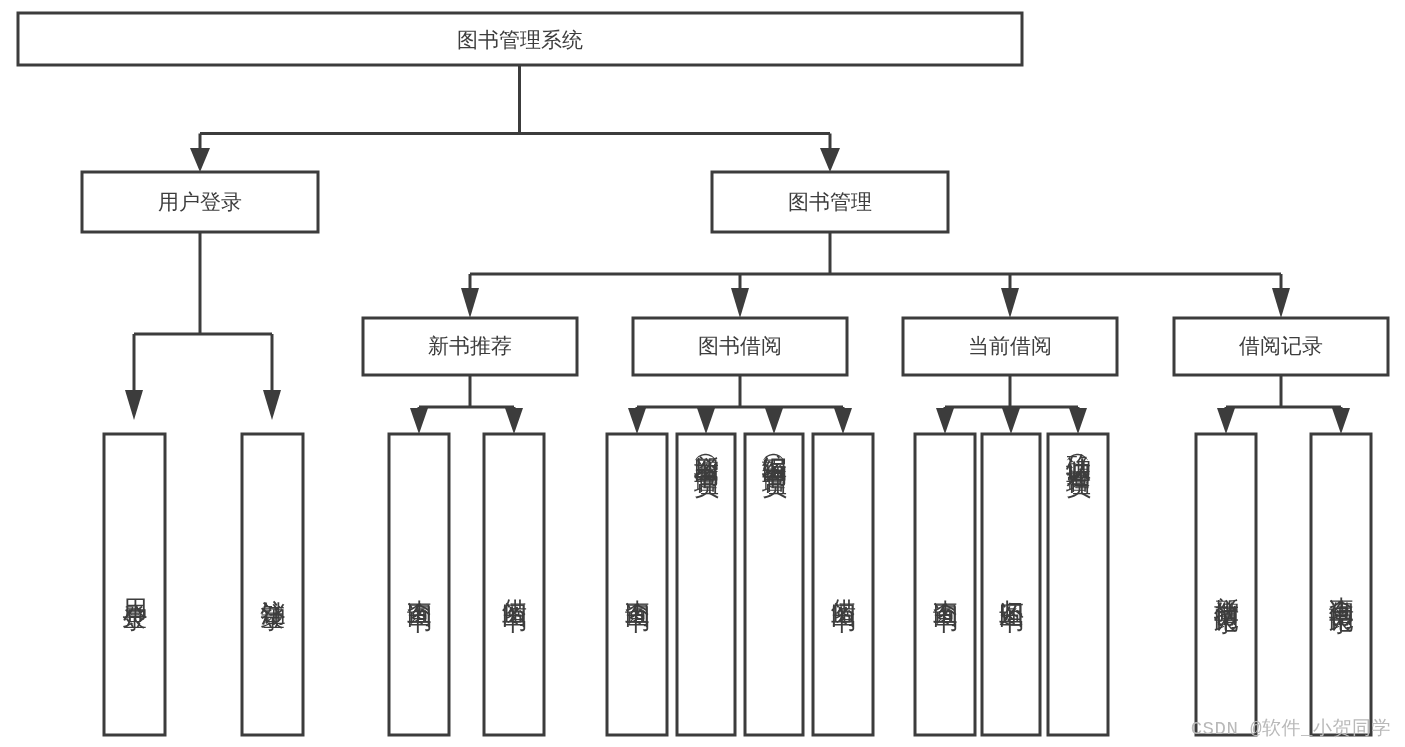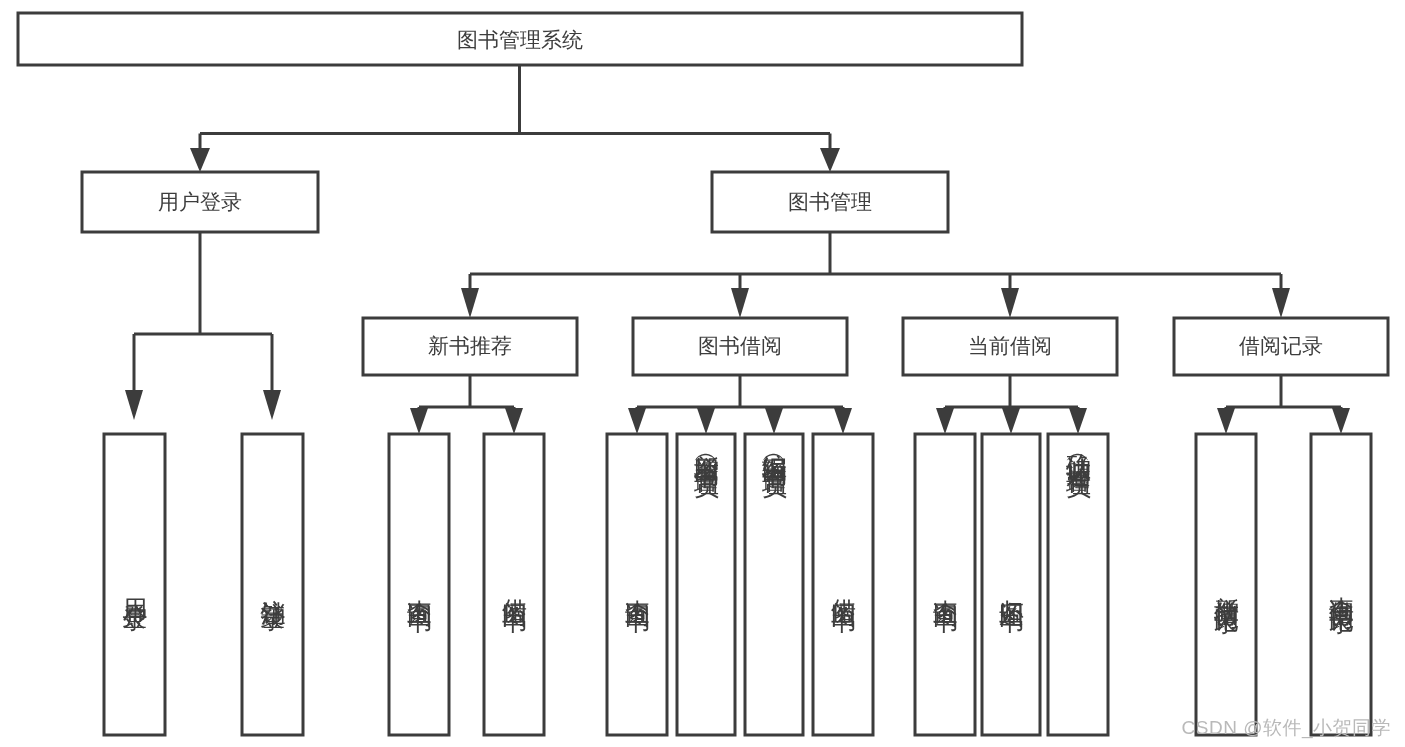--- a/index.html
+++ b/index.html
@@ -68,21 +68,21 @@
     line-height: 1.12;
     letter-spacing: 3px;
     color: #3d3d3d;
     white-space: nowrap;
     text-align: center;
   }
   .watermark {
     position: absolute;
     right: 14px;
     bottom: 6px;
-    font-family: Liberation Sans, sans-serif;
+    font-family: Liberation Mono, monospace;
     font-size: 19px;
     color: #b9b9b9;
     letter-spacing: 0.5px;
     white-space: nowrap;
     pointer-events: none;
   }
 </style>
 </head>
 <body>
 

